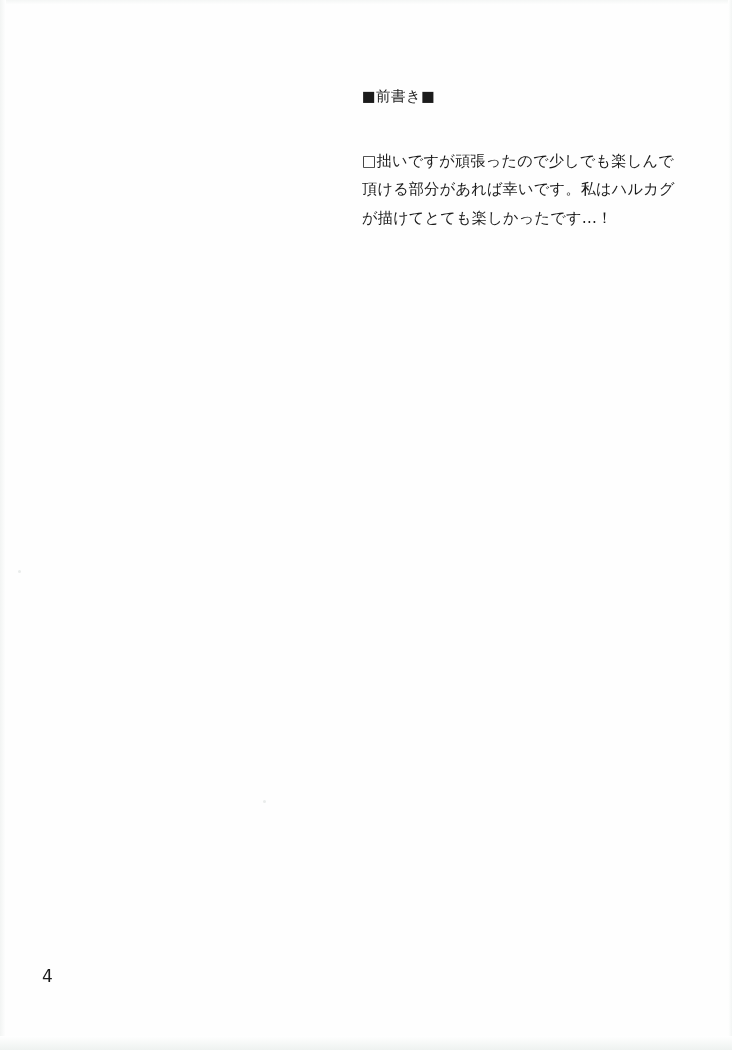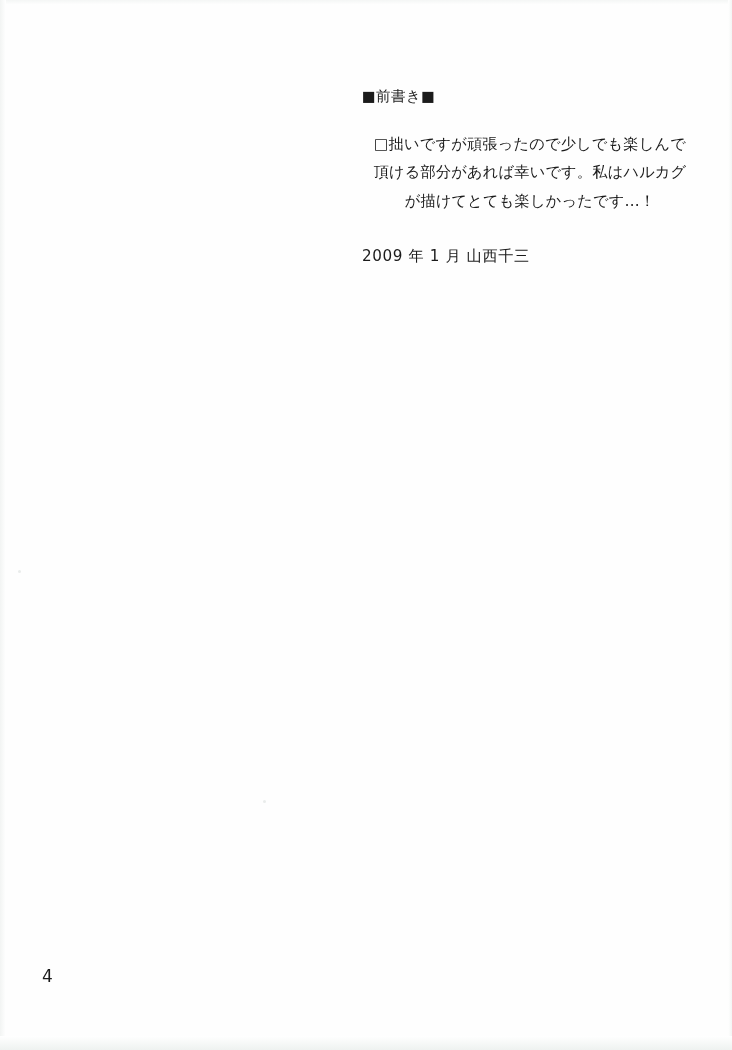--- a/index.html
+++ b/index.html
@@ -68,30 +68,29 @@
     top: 82px;
     width: 336px;
     color: #1b1b1b;
     font-size: 15.2px;
     line-height: 28.5px;
     letter-spacing: 0.2px;
     font-family: "DejaVu Sans", "Liberation Sans", sans-serif;
   }
   .heading {
     font-size: 14.5px;
-    margin-bottom: 19px;
+    margin-bottom: 36px;
     letter-spacing: 0.4px;
   }
   .para {
     margin: 0 0 27px 0;
     white-space: pre-line;
   }
   .para.last {
     margin-bottom: 8px;
-    text-align: center;
   }
   .signature {
     margin-top: 27px;
     letter-spacing: 0.6px;
   }
   .page-number {
     position: absolute;
     left: 42px;
     top: 966px;
     font-size: 17px;
@@ -116,18 +115,17 @@
   <div class="edge-bottom"></div>
 
   <div class="speck" style="left:18px; top:570px; width:3px; height:3px;"></div>
   <div class="speck" style="left:263px; top:800px; width:3px; height:3px;"></div>
 
   <div class="text-block">
     <div class="heading">■前書き■</div>
     <p class="para last">□拙いですが頑張ったので少しでも楽しんで
 頂ける部分があれば幸いです。私はハルカグ
 が描けてとても楽しかったです…！</p>
-    <div class="signature">2009 年 1 月 山西千三</div>
   </div>
 
   <div class="page-number">4</div>
 
 </div>
 
 </body></html>

